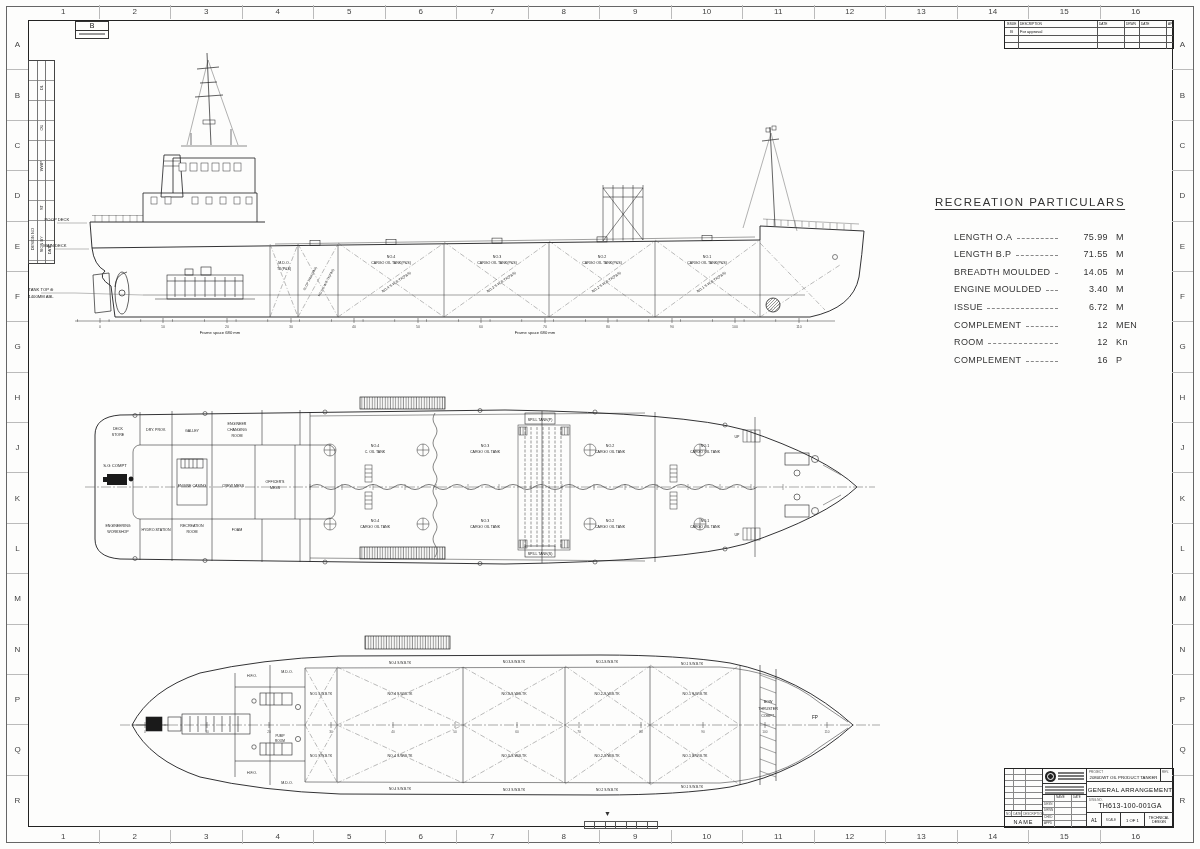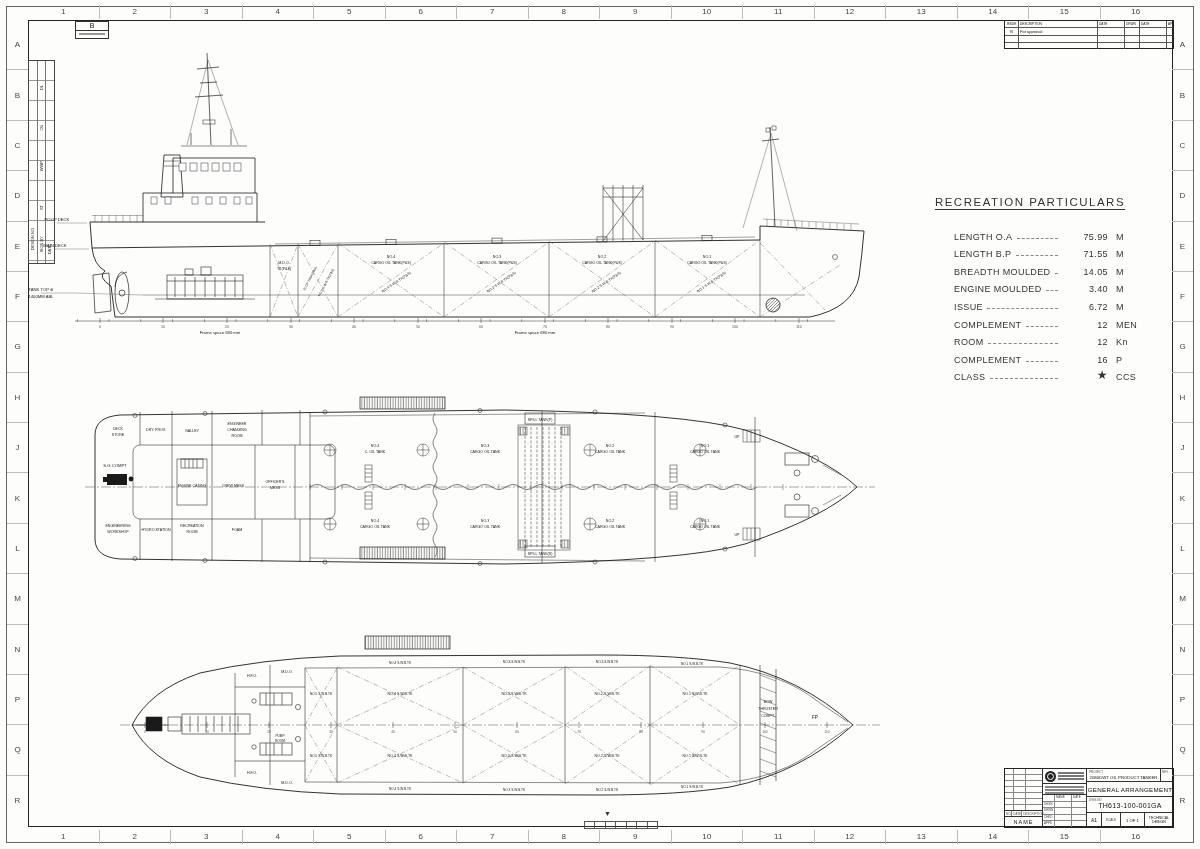--- a/index.html
+++ b/index.html
@@ -653,26 +653,20 @@
         <span class="pp-leader"></span>
         <span class="pp-val">12</span>
         <span class="pp-unit">Kn</span>
       </div>
     <div class="pp-row">
         <span>COMPLEMENT</span>
         <span class="pp-leader"></span>
         <span class="pp-val">16</span>
         <span class="pp-unit">P</span>
       </div>
-    <div class="pp-row">
-        <span>CLASS</span>
-        <span class="pp-leader"></span>
-        <span class="pp-val star">★</span>
-        <span class="pp-unit">CCS</span>
-      </div>
   </div>
 
   <div class="abs" id="tb">
     <div class="colA">
       <div class="empties"></div>
       <div class="hdr">
         <span style="width:8px;">NO.</span>
         <span style="width:12px;">DATE</span>
         <span style="flex:1;border-right:none;">DESCRIPTION</span>
       </div>

